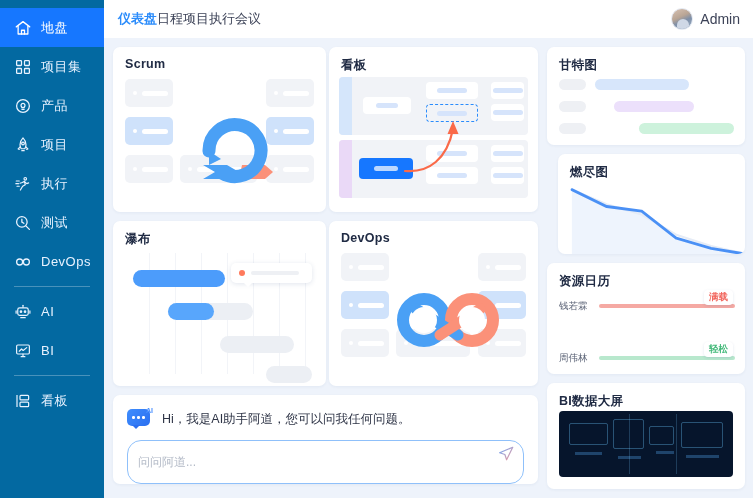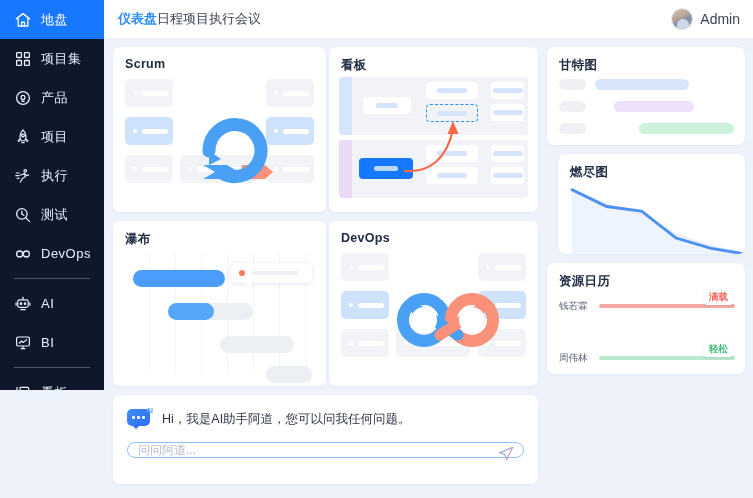--- a/index.html
+++ b/index.html
@@ -6,24 +6,24 @@
   html, body {
     width: 753px; height: 498px;
     font-family: "Liberation Sans", "DejaVu Sans", sans-serif;
     overflow: hidden;
     background: #eef3fb;
   }
   #app { position: relative; width: 753px; height: 498px; display: flex; }
 
   
   .sidebar {
-    width: 104px; height: 390px;
-    background: #0f172a;
+    width: 104px; height: 498px;
+    background: #0369a1;
     flex: 0 0 104px;
-    padding-top: 0;
+    padding-top: 8px;
     position: relative;
   }
   .nav-item {
     display: flex; align-items: center;
     height: 39px;
     padding-left: 14px;
     color: #e8f2ff;
     font-size: 13px;
     gap: 9px;
     cursor: pointer;
@@ -144,21 +144,21 @@
   .ai-bubble::after{
     content:''; position:absolute; left:5px; bottom:-3px;
     border-left:4px solid transparent; border-right:4px solid transparent;
     border-top:4px solid #2b6ff0;
   }
   .ai-bubble i { width:2.5px; height:2.5px; border-radius:50%; background:#fff; display:block;}
   .ai-sup { position:absolute; right:-1px; top:-2px; font-size:7px; color:#4a90ff; font-weight:bold;}
   .ai-text { font-size: 12.5px; color: #2e3446; }
   .ai-input-wrap { margin: 11px 14px 0 14px; position: relative; }
   .ai-input {
-    width: 100%; height: 16px; border-radius: 14px;
+    width: 100%; height: 44px; border-radius: 14px;
     border: 1px solid #8fc0fa; outline: none;
     padding: 0 34px 0 10px; font-size: 12px; color: #3c4257;
     font-family: inherit; background:#fff;
   }
   .ai-input::placeholder { color: #b3bac7; }
   .send-ic { position:absolute; right: 9px; top: 5px; width:18px; height:18px; cursor:pointer;}
 
   
   .rcard { background:#fff; border-radius:7px; box-shadow: 0 1px 3px rgba(30,60,120,.06); position:relative; overflow:hidden;}
   .gantt { height: 98px; }
@@ -577,16 +577,31 @@
             </div>
             <div class="rrow" style="top:54px;">
               <span class="rname">周伟林</span>
               <span class="rtrack" style="background:#b8e8cd;">
                 <span class="rbadge" style="color:#43b97a;font-family:Liberation Serif, serif;">轻松</span>
               </span>
             </div>
           </div>
         </section>
 
+        <section class="rcard bi">
+          <div class="card-title">BI数据大屏</div>
+          <div class="bi-img">
+            <span class="gl2" style="left:6%;  top:18%; width:22%; height:34%;"></span>
+            <span class="gl2" style="left:31%; top:12%; width:18%; height:46%;"></span>
+            <span class="gl2" style="left:52%; top:22%; width:14%; height:30%;"></span>
+            <span class="gl2" style="left:70%; top:16%; width:24%; height:40%;"></span>
+            <span class="gl" style="left:9%;  top:62%; width:16%; height:3px;"></span>
+            <span class="gl" style="left:34%; top:68%; width:13%; height:3px;"></span>
+            <span class="gl" style="left:56%; top:60%; width:10%; height:3px;"></span>
+            <span class="gl" style="left:73%; top:66%; width:19%; height:3px;"></span>
+            <span class="gl" style="left:40%; top:5%;  width:1px; height:90%; background:rgba(120,200,255,.22);"></span>
+            <span class="gl" style="left:67%; top:5%;  width:1px; height:90%; background:rgba(120,200,255,.22);"></span>
+          </div>
+        </section>
       </div>
     </div>
   </div>
 </div>
 
 </body></html>

